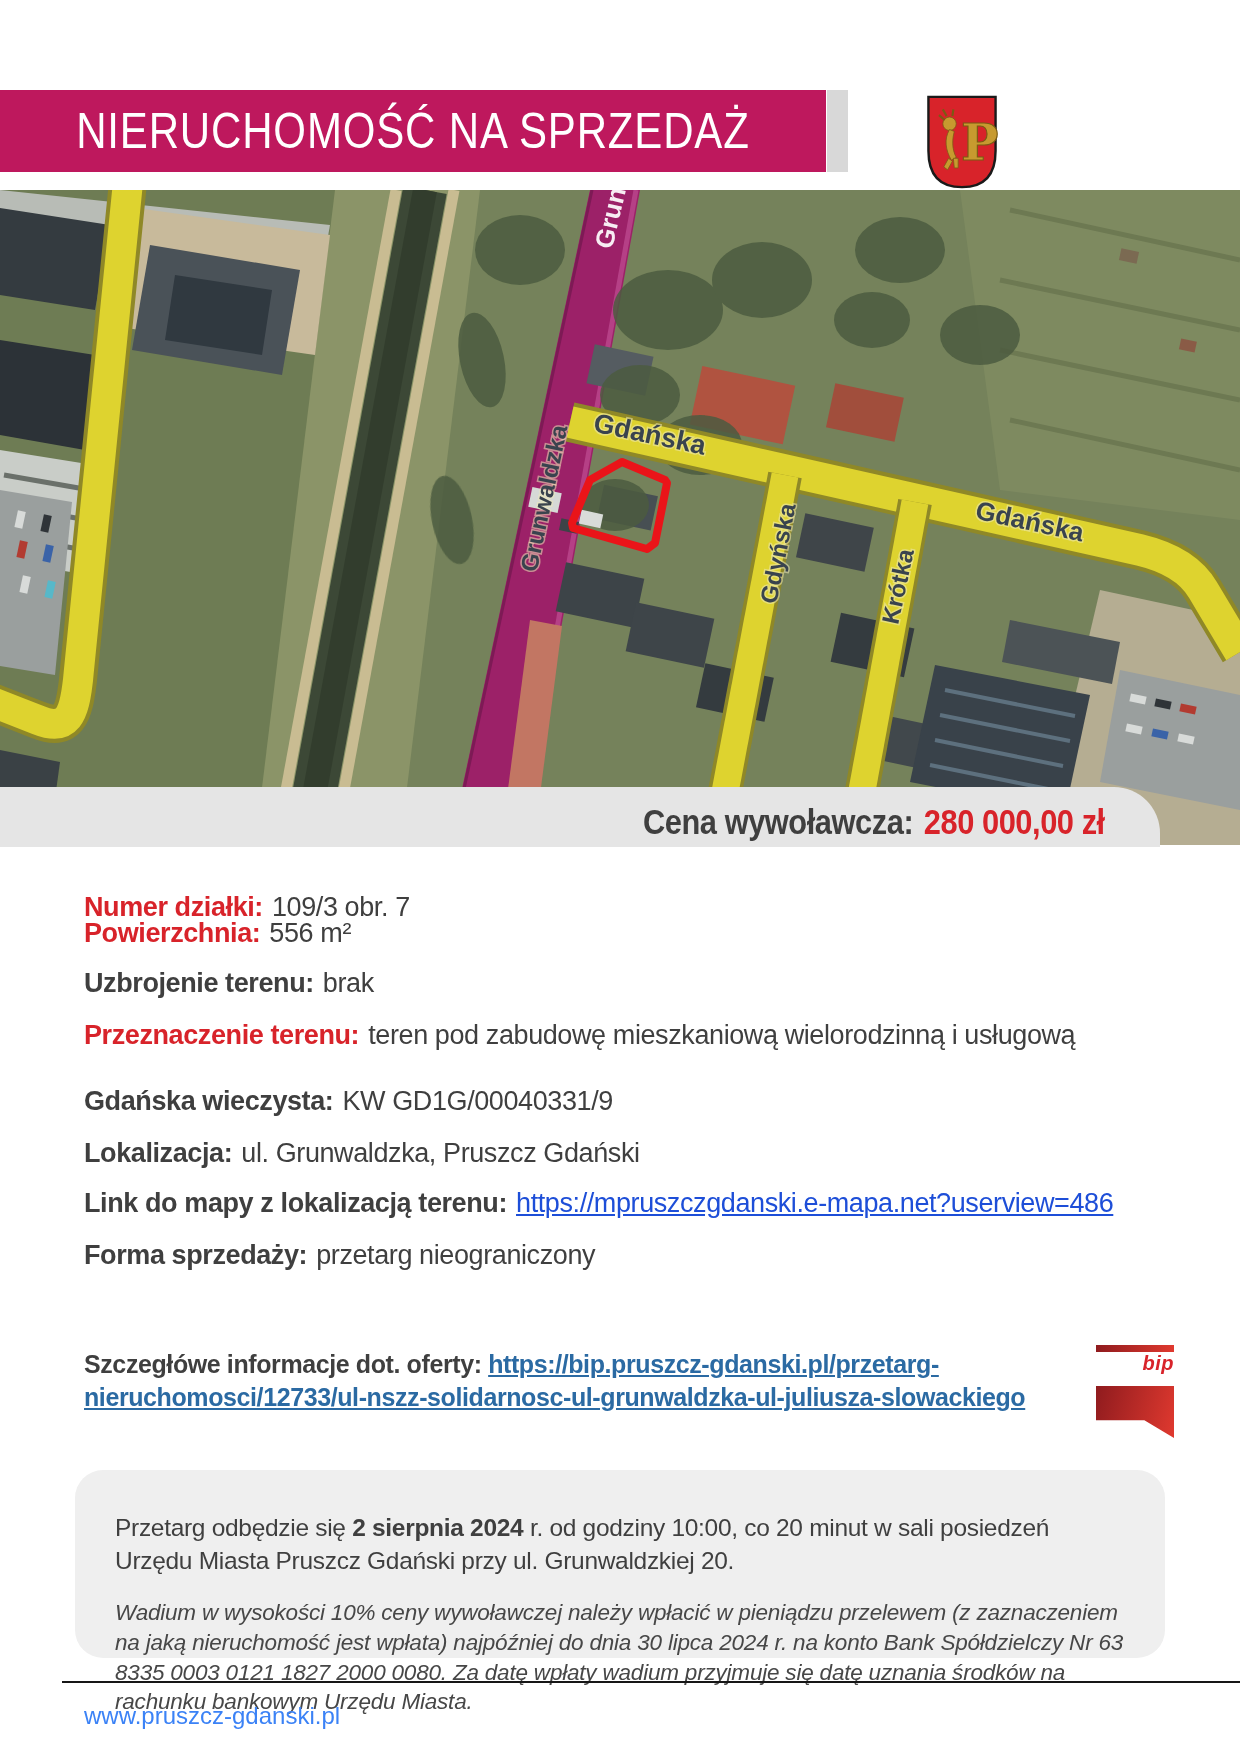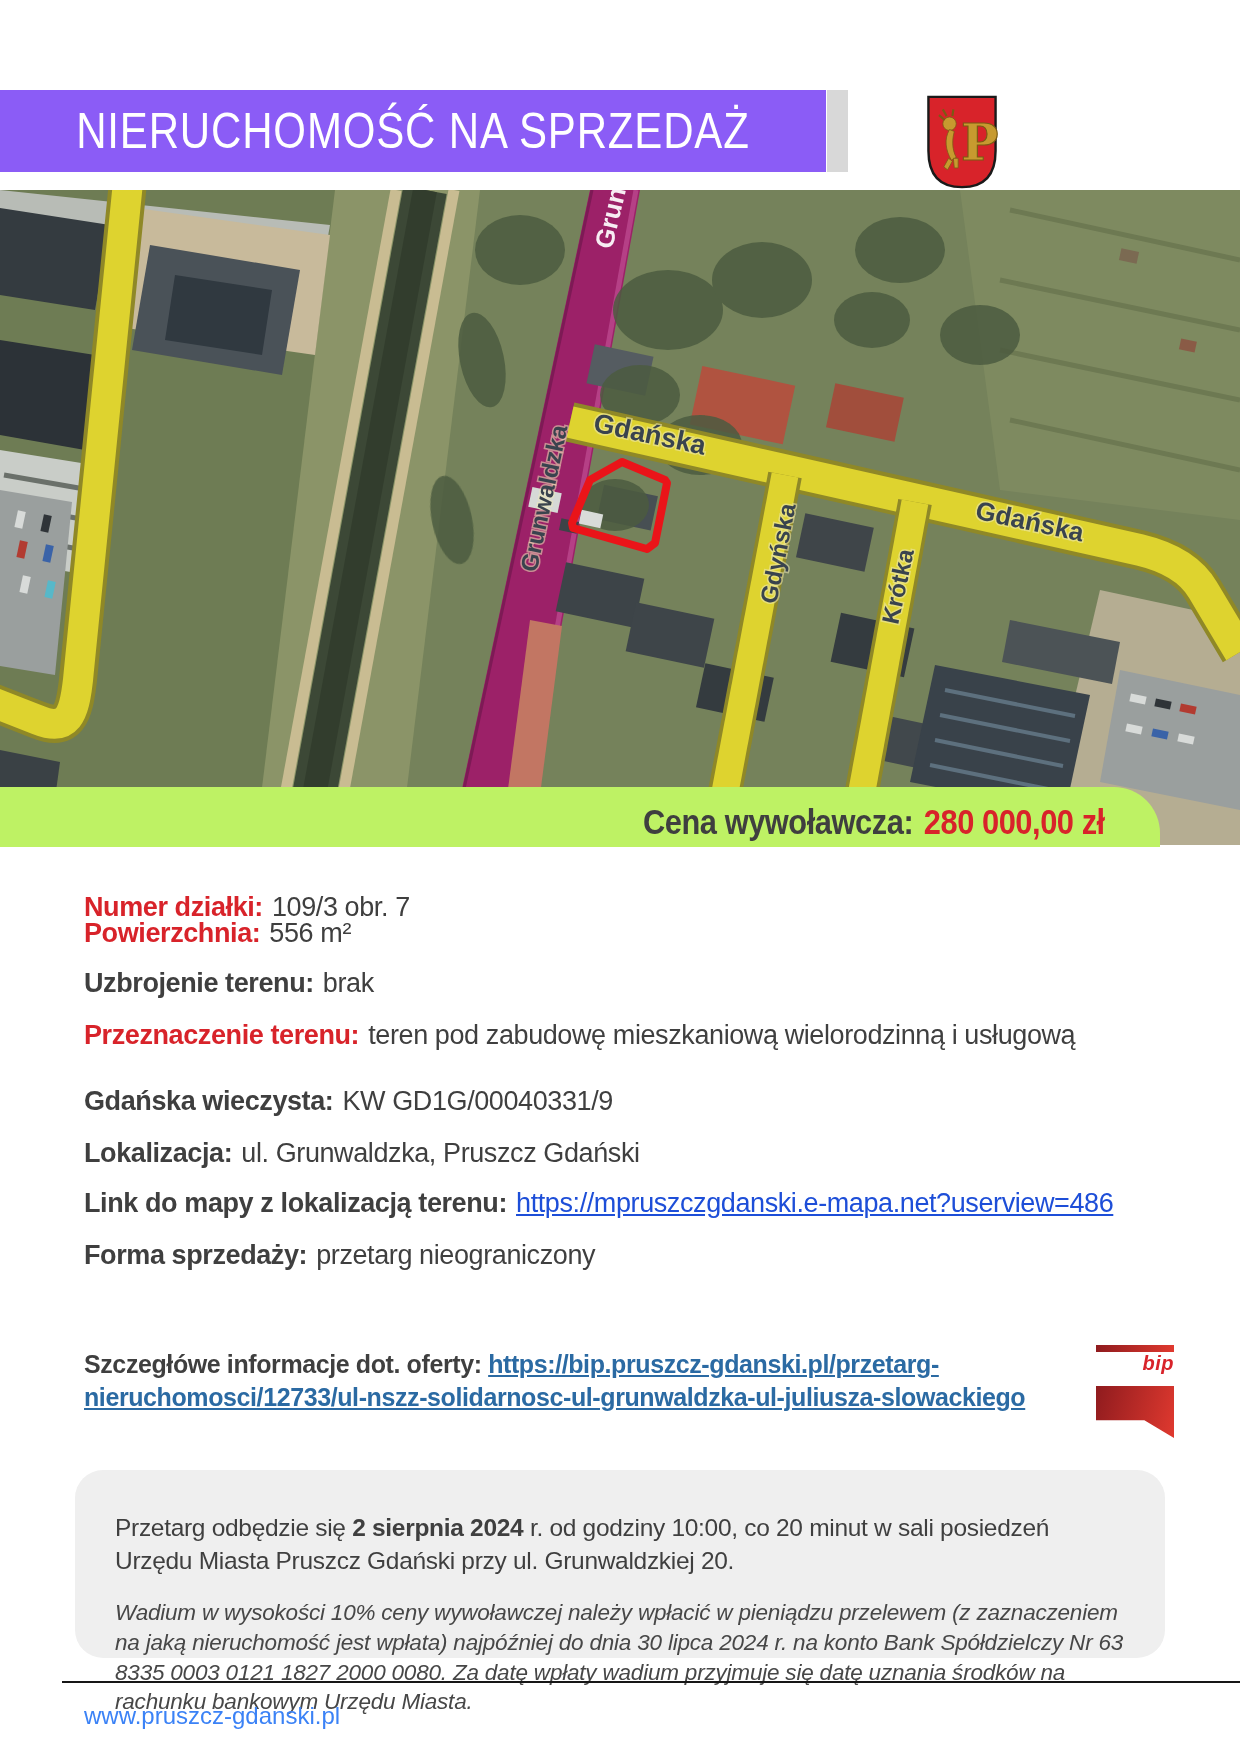--- a/index.html
+++ b/index.html
@@ -1,35 +1,35 @@
 <!DOCTYPE html>
 <html><head>
 <meta charset="utf-8">
 <style>
   * { margin:0; padding:0; box-sizing:border-box; }
   html,body { background:#ffffff; }
   body { font-family:"Liberation Sans", sans-serif; color:#3f3f3f; }
   .page { position:relative; width:1240px; height:1754px; background:#ffffff; overflow:hidden; margin:0 auto; }
 
   
-  .header-band { position:absolute; left:0; top:90px; width:826px; height:82px; background:#8b5cf6;
+  .header-band { position:absolute; left:0; top:90px; width:826px; height:82px; background:#be185d;
                  display:flex; align-items:center; justify-content:center; }
   .header-title { color:#ffffff; font-size:50px; font-weight:400; letter-spacing:1px; white-space:nowrap;
                   transform:scaleX(0.84); transform-origin:center; }
   .header-graybar { position:absolute; left:827px; top:90px; width:21px; height:82px; background:#d8d8d8; }
   .crest { position:absolute; left:925px; top:95px; width:74px; height:94px; }
 
   
   .map-wrap { position:absolute; left:0; top:190px; width:1240px; height:655px; overflow:hidden; background:#75825b; }
   .map-wrap svg { display:block; }
   .map-label { font-family:"Liberation Sans", sans-serif; font-weight:700; fill:#39434e; paint-order:stroke; stroke:#efe9b8; stroke-width:3px; stroke-opacity:0.55; }
   .map-watermark { font-family:"Liberation Sans", sans-serif; font-weight:700; fill:#ffffff; opacity:0.92; }
 
   
-  .price-box { position:absolute; left:0; top:787px; width:1160px; height:60px; background:#bef264;
+  .price-box { position:absolute; left:0; top:787px; width:1160px; height:60px; background:#e5e5e5;
                border-top-right-radius:46px; display:flex; align-items:center; justify-content:flex-end;
                padding-right:55px; padding-top:10px; }
   .price-line { font-size:35px; font-weight:700; white-space:nowrap; transform:scaleX(0.88); transform-origin:right center; letter-spacing:-0.5px; }
   .price-label { color:#3f3f3f; }
   .price-value { color:#d8232a; margin-left:12px; }
 
   
   .detail-row { position:absolute; left:84px; font-size:27px; letter-spacing:-0.4px; white-space:nowrap; }
   .detail-row .lbl { font-weight:700; }
   .detail-row .lbl.accent { color:#d8232a; }

